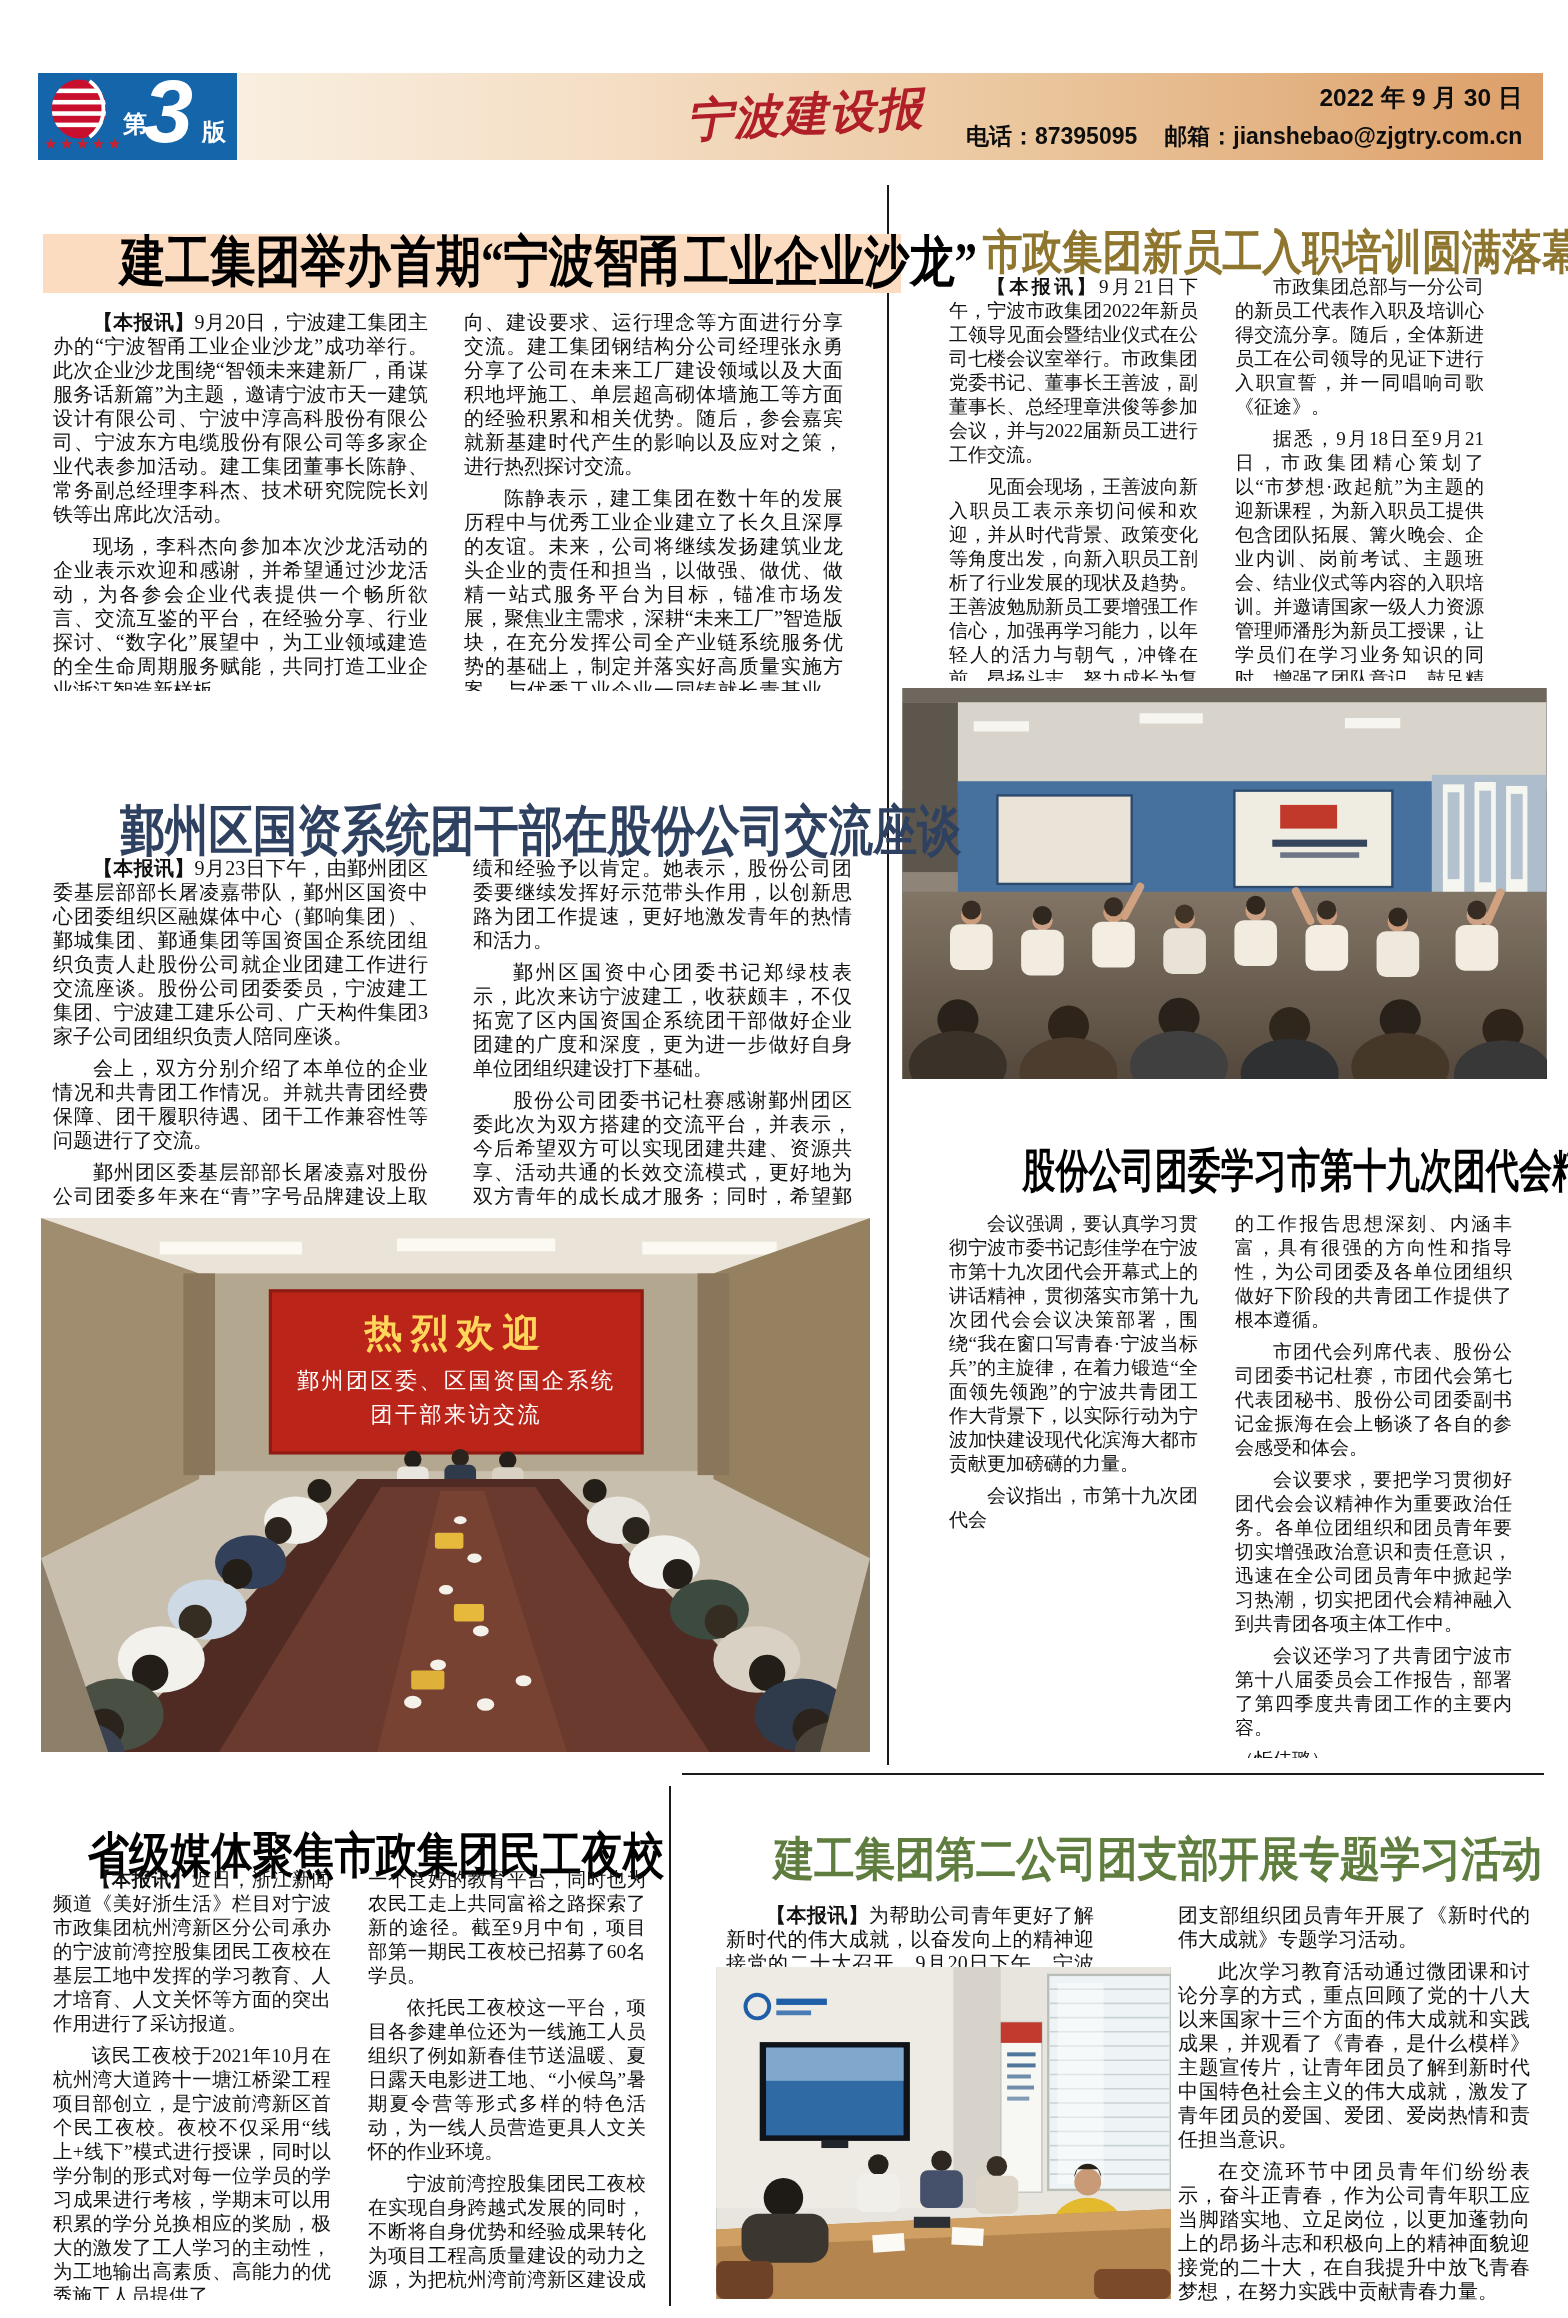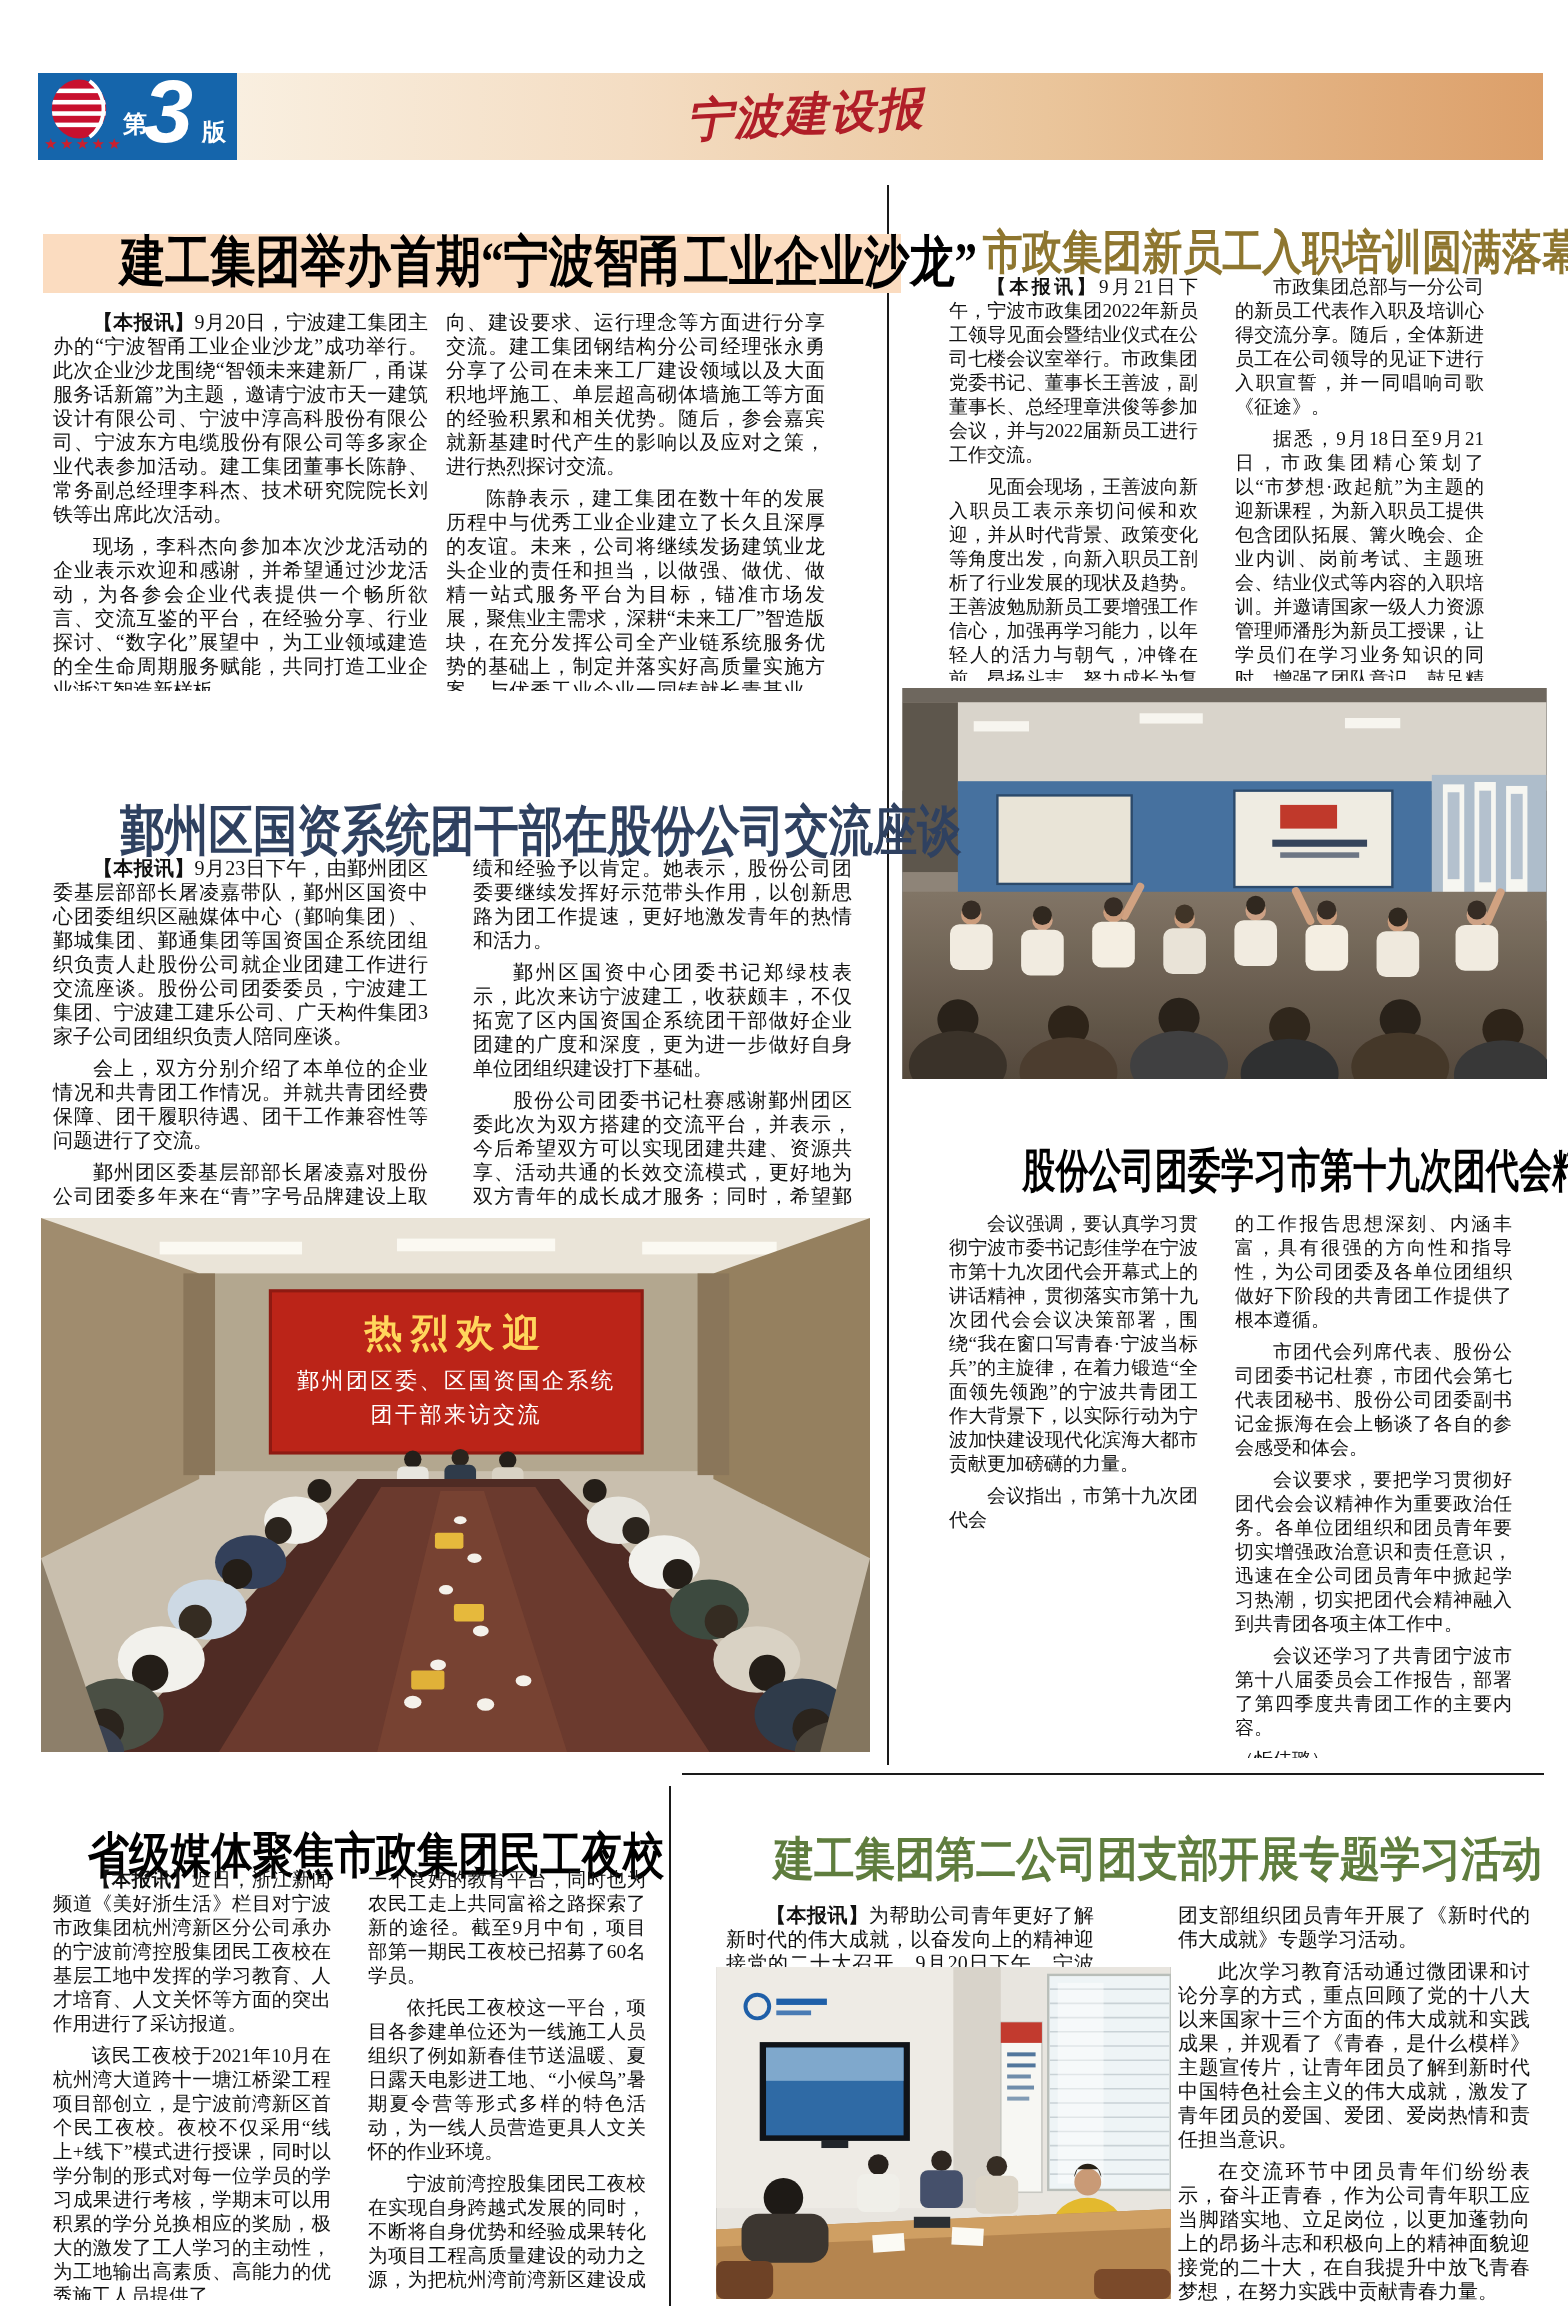--- a/index.html
+++ b/index.html
@@ -39,21 +39,21 @@
   .col p{margin:8px;}
   .col p.ind{text-indent:2em;}
   .col b{font-weight:bold;}
   .fsA{font-size:20px;line-height:24px;}
   .fsB{font-size:19px;line-height:24px;}
   .fsC{font-size:19.4px;line-height:24px;}
   .byline{text-align:left;padding-right:8px;}
   .pullup{margin-top:-23px !important;}
   
   .a1c1{left:45px;top:302px;width:391px;height:389px;}
-  .a1c2{left:438px;top:302px;width:395px;height:389px;}
+  .a1c2{left:456px;top:302px;width:395px;height:389px;}
   .a2c1{left:941px;top:267px;width:265px;height:414px;}
   .a2c2{left:1227px;top:267px;width:265px;height:414px;}
   .a3c1{left:45px;top:848px;width:391px;height:357px;}
   .a3c2{left:465px;top:848px;width:395px;height:357px;}
   .a4c1{left:941px;top:1204px;width:265px;height:554px;}
   .a4c2{left:1227px;top:1204px;width:293px;height:554px;}
   .a5c1{left:45px;top:1860px;width:294px;height:440px;}
   .a5c2{left:360px;top:1860px;width:294px;height:433px;}
   .a6c1{left:718px;top:1895px;width:384px;height:76px;}
   .a6c2{left:1170px;top:1895px;width:368px;height:408px;}
@@ -94,20 +94,26 @@
     <div class="stars">★★★★★</div>
     <div class="plateText">
       <span class="pfx">第</span>
       <span class="num">3</span>
       <span class="sfx">版</span>
     </div>
   </div>
 
   <div class="band">
     <div class="paperName">宁波建设报</div>
+    <div class="issueInfo">
+      <div class="date">2022 年 9 月 30 日</div>
+      <div class="contacts">
+        <span>电话：87395095</span><span class="gap"></span><span>邮箱：jianshebao@zjgtry.com.cn</span>
+      </div>
+    </div>
   </div>
 
   <div class="vline vMain"></div>
   <div class="vline vBottom"></div>
   <div class="hline hBottom"></div>
 
   <div class="t1band"></div>
   <h1 class="t t1">建工集团举办首期“宁波智甬工业企业沙龙”</h1>
   <div class="col fsA a1c1">
       <p class="ind"><b>【本报讯】</b>9月20日，宁波建工集团主办的“宁波智甬工业企业沙龙”成功举行。此次企业沙龙围绕“智领未来建新厂，甬谋服务话新篇”为主题，邀请宁波市天一建筑设计有限公司、宁波中淳高科股份有限公司、宁波东方电缆股份有限公司等多家企业代表参加活动。建工集团董事长陈静、常务副总经理李科杰、技术研究院院长刘铁等出席此次活动。</p>

